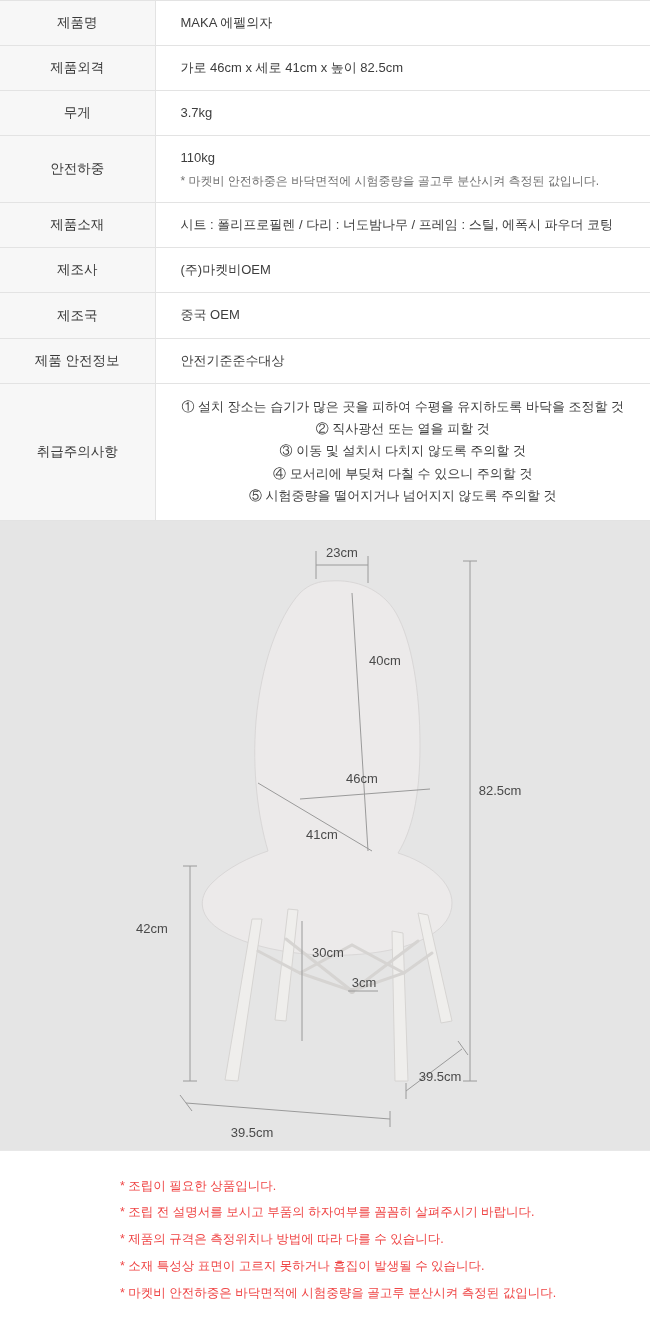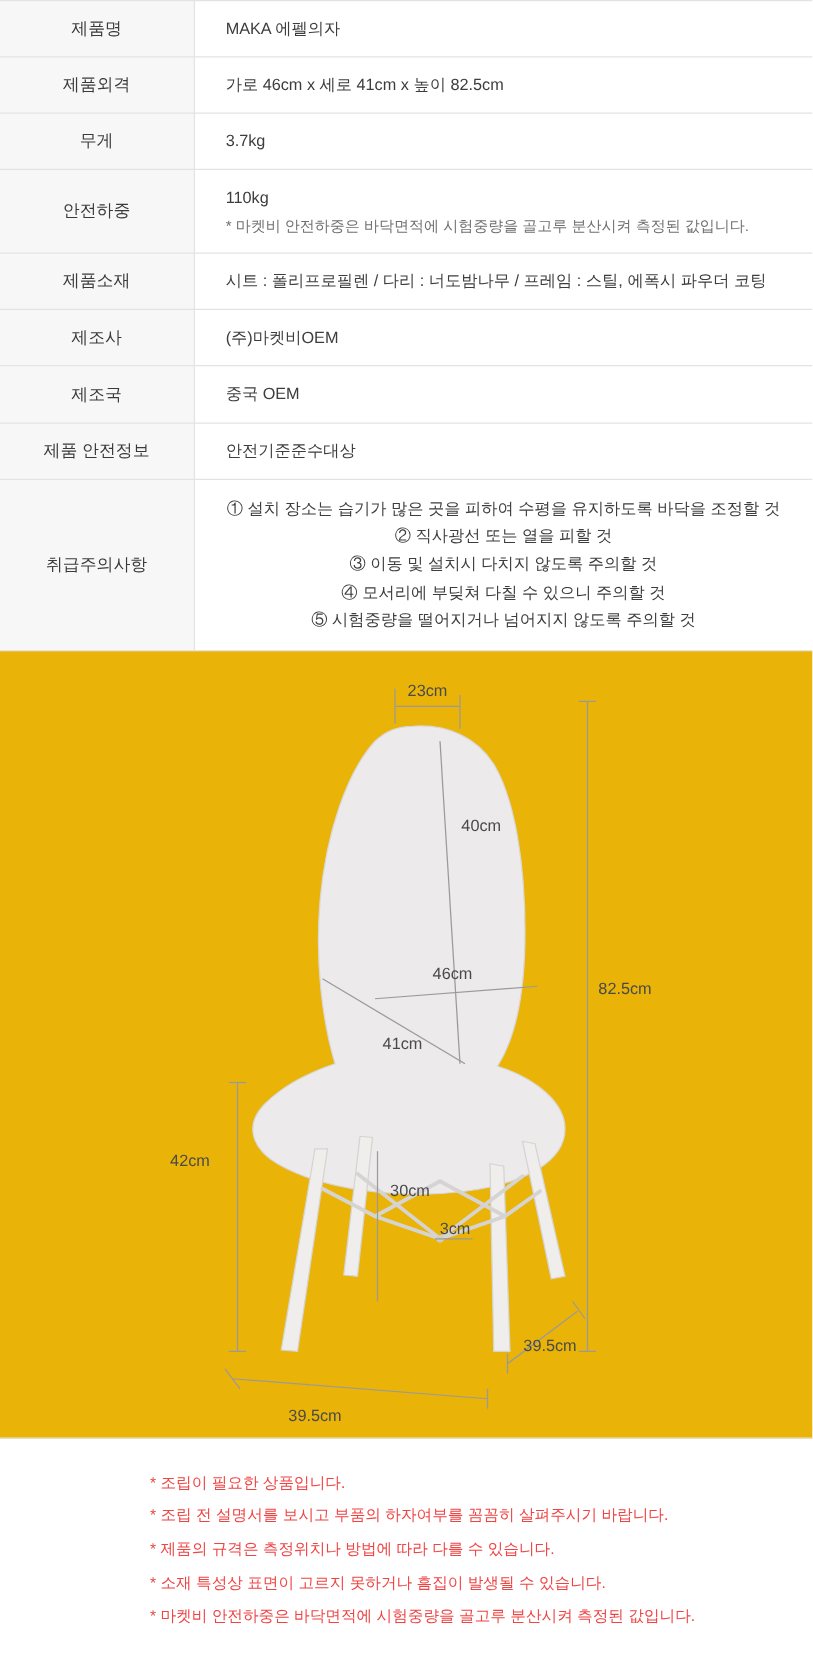--- a/index.html
+++ b/index.html
@@ -68,21 +68,21 @@
     font-size: 13px;
     line-height: 1.72;
     color: #3d3d3d;
   }
 
   
   .diagram {
     position: relative;
     width: 650px;
     height: 630px;
-    background: #eab308;
+    background: #e5e5e5;
     border-bottom: 1px solid #e8e8e8;
     overflow: hidden;
   }
   .diagram svg { display: block; }
 
   
   .footer-notes {
     padding: 26px 0 34px 120px;
   }
   .footer-notes p {

